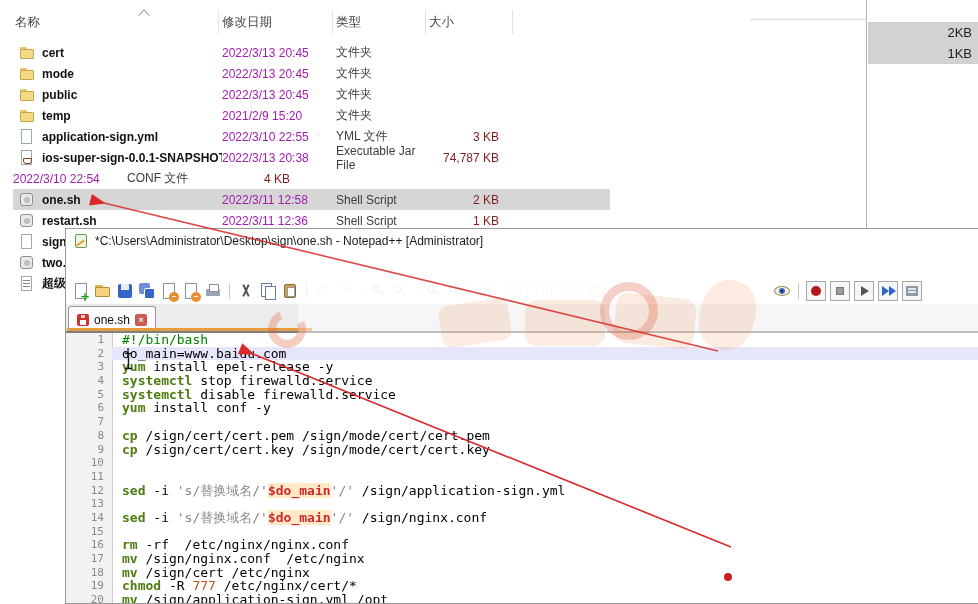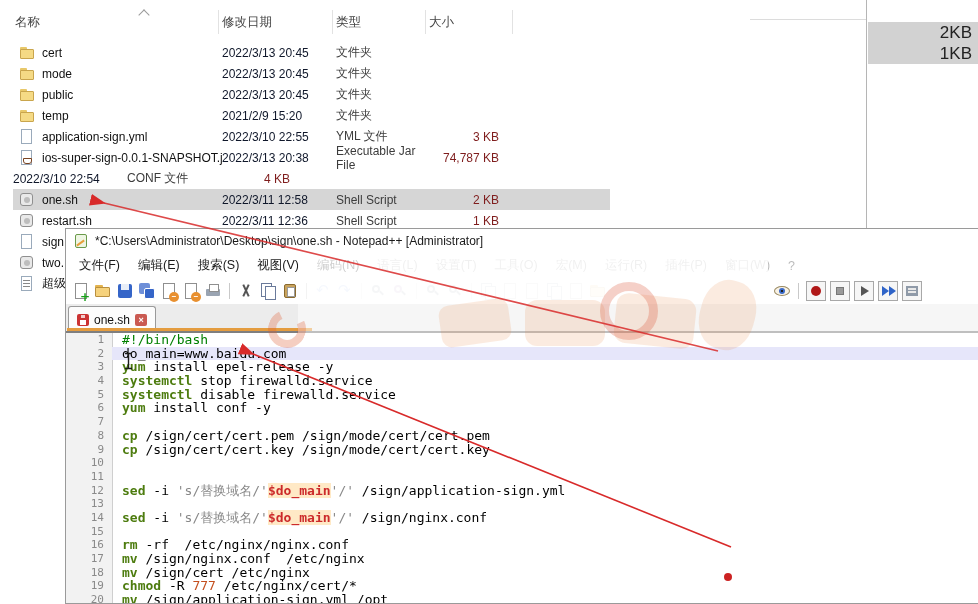--- a/index.html
+++ b/index.html
@@ -8,22 +8,22 @@
 
   
   .expl{position:absolute;inset:0;}
   .hdr-label{position:absolute;top:14px;font-size:12.5px;color:#444;}
   .hdr-sep{position:absolute;top:10px;width:1px;height:24px;background:#e2e2e2;}
   .chev{position:absolute;left:140px;top:11px;width:7px;height:7px;
         border-left:1.5px solid #9a9a9a;border-top:1.5px solid #9a9a9a;transform:rotate(45deg);}
   .file-list{position:absolute;left:13px;top:42px;width:597px;}
   .frow{display:flex;height:21px;align-items:center;font-size:12px;color:#111;}
   .frow.sel{background:#d6d6d6;}
-  .fname{width:209px;display:flex;align-items:center;gap:6px;padding-left:6px;box-sizing:border-box;overflow:hidden;white-space:nowrap;}
-  .fdate{width:114px;color:#0f172a;}
+  .fname{width:209px;display:flex;align-items:center;gap:6px;padding-left:6px;box-sizing:border-box;overflow:hidden;white-space:nowrap;font-weight:bold;}
+  .fdate{width:114px;color:#a21caf;}
   .ftype{width:93px;color:#3c3c3c;}
   .fsize{width:70px;text-align:right;color:#7f1d1d;}
 
   
   .fi{width:17px;height:16px;position:relative;flex:none;}
   .fi-folder::before{content:"";position:absolute;left:1px;top:2px;width:7px;height:4px;background:#e8c86a;border-radius:1px;}
   .fi-folder::after{content:"";position:absolute;left:1px;top:4px;width:14px;height:10px;background:#f5da85;
                     border:1px solid #c9a54d;box-sizing:border-box;border-radius:1px;}
   .fi-doc::before,.fi-jar::before,.fi-textdoc::before{content:"";position:absolute;left:2px;top:0;width:11px;height:15px;
                     background:#fff;border:1px solid #9aaabb;box-sizing:border-box;}
@@ -31,21 +31,21 @@
                  border:1px solid #7a4422;border-radius:0 0 3px 3px;}
   .fi-textdoc::after{content:"";position:absolute;left:4px;top:4px;width:7px;height:1px;background:#888;
                  box-shadow:0 3px 0 #888,0 6px 0 #888;}
   .fi-shell::before{content:"";position:absolute;left:1px;top:1px;width:13px;height:13px;background:#e9e9e9;
                  border:1px solid #8f8f8f;box-sizing:border-box;border-radius:3px;}
   .fi-shell::after{content:"";position:absolute;left:5px;top:5px;width:6px;height:6px;background:#bdbdbd;border-radius:50%;}
 
   
   .spanel{position:absolute;left:866px;top:0;width:112px;height:229px;background:#fff;border-left:1px solid #b5b5b5;}
   .sband{position:absolute;left:1px;top:22px;right:0;height:42px;background:#d2d2d2;}
-  .sitem{height:21px;line-height:21px;text-align:right;padding-right:7px;font-size:17px;color:#222;}
+  .sitem{height:21px;line-height:21px;text-align:right;padding-right:7px;font-size:13px;color:#222;}
   .topline{position:absolute;left:750px;top:19px;width:116px;height:1px;background:#dcdcdc;}
 
   
   .npp{position:absolute;left:65px;top:228px;width:913px;height:376px;background:#fff;
        border:1px solid #9a9a9a;border-right:none;box-sizing:border-box;z-index:10;}
   .npp-title{position:absolute;left:0;top:0;right:0;height:24px;display:flex;align-items:center;gap:6px;
        padding-left:7px;font-size:12px;color:#1a1a1a;white-space:nowrap;overflow:hidden;}
   .npp-ic{width:16px;height:16px;position:relative;flex:none;}
   .npp-ic::before{content:"";position:absolute;left:2px;top:1px;right:2px;bottom:1px;background:#eef6e4;
        border:1px solid #6a9a4a;border-radius:2px;}
@@ -280,35 +280,20 @@
       <div class="sitem">2KB</div>
       <div class="sitem">1KB</div>
     </div>
   </div>
 
   <div class="npp">
     <div class="npp-title">
       <span class="npp-ic"></span>
       <span>*C:\Users\Administrator\Desktop\sign\one.sh - Notepad++ [Administrator]</span>
     </div>
-    <div class="npp-menu">
-        <span class="mitem">文件(F)</span>
-        <span class="mitem">编辑(E)</span>
-        <span class="mitem">搜索(S)</span>
-        <span class="mitem">视图(V)</span>
-        <span class="mitem">编码(N)</span>
-        <span class="mitem faded">语言(L)</span>
-        <span class="mitem faded">设置(T)</span>
-        <span class="mitem faded">工具(O)</span>
-        <span class="mitem faded">宏(M)</span>
-        <span class="mitem faded">运行(R)</span>
-        <span class="mitem faded">插件(P)</span>
-        <span class="mitem faded">窗口(W)</span>
-        <span class="mitem faded">?</span>
-      </div>
     <div class="npp-toolbar">
         <div class="tbi i-new"></div>
         <div class="tbi i-open"></div>
         <div class="tbi i-save"></div>
         <div class="tbi i-saveall"></div>
         <div class="tbi i-close"></div>
         <div class="tbi i-closeall"></div>
         <div class="tbi i-print"></div>
         <div class="tbsep"></div>
         <div class="tbi i-cut"></div>

